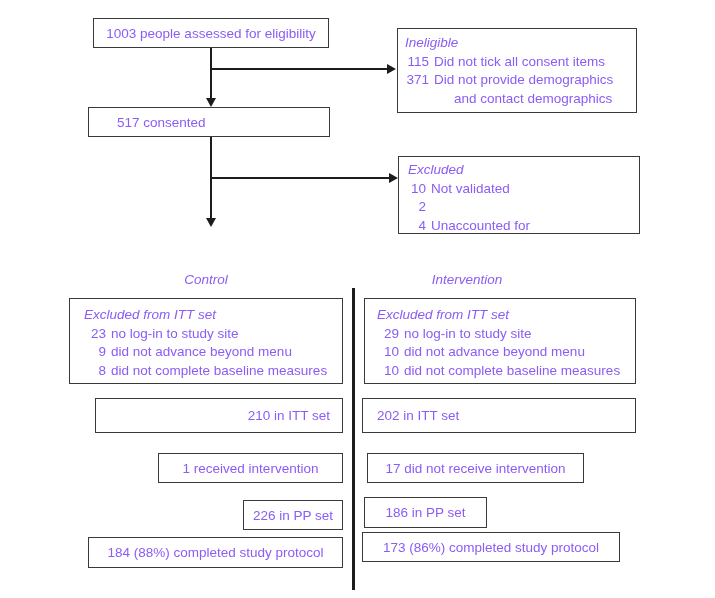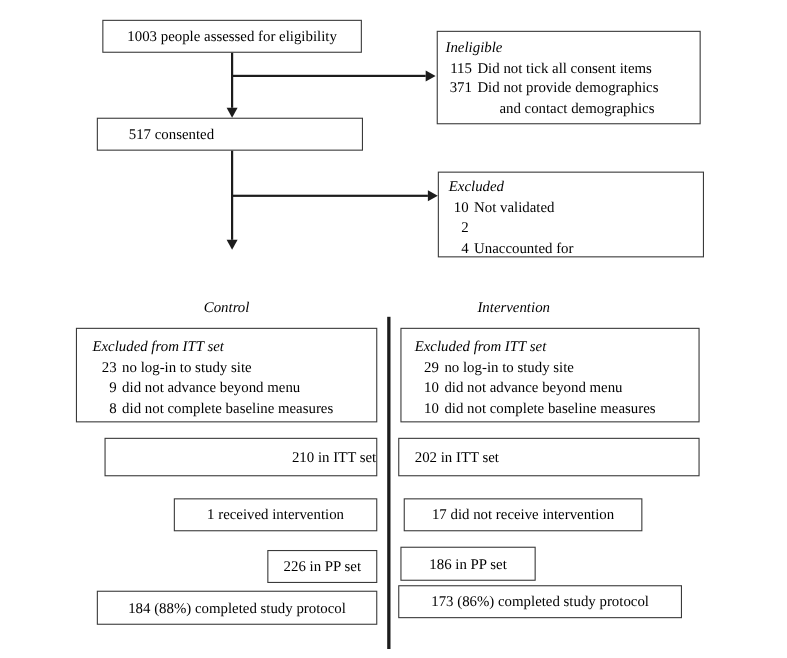--- a/index.html
+++ b/index.html
@@ -1,19 +1,19 @@
 <!DOCTYPE html>
 <html><head>
 <meta charset="utf-8">
 <style>
   html,body { margin:0; padding:0; background:#ffffff; }
   #canvas {
     position:relative; width:715px; height:598px; background:#ffffff;
-    font-family:Liberation Serif, serif;
-    color:#000000; font-size:13.5px; overflow:hidden;
+    font-family:Liberation Sans, sans-serif;
+    color:#8b5cf6; font-size:13.5px; overflow:hidden;
   }
   .box {
     position:absolute; box-sizing:border-box; background:#ffffff;
     border:1.8px solid #3a3a3a;
   }
   .c  { display:flex; align-items:center; justify-content:center; text-align:center; }
   .l  { display:flex; align-items:center; justify-content:flex-start; }
   .r  { display:flex; align-items:center; justify-content:flex-end; }
   .note { line-height:18.5px; }
   .title { font-style:italic; }
@@ -101,21 +101,21 @@
     <div class="row">
       <span class="num">9</span>
       <span>did not advance beyond menu</span>
     </div>
     <div class="row">
       <span class="num">8</span>
       <span>did not complete baseline measures</span>
     </div>
   </div>
 
-  <div class="box r" style="left:95px; top:398px; width:248px; height:35px; ">210 in ITT set</div>
+  <div class="box r" style="left:95px; top:398px; width:248px; height:35px; padding-right:12px;">210 in ITT set</div>
 
   <div class="box c" style="left:158px; top:453px; width:185px; height:30px;">1 received intervention</div>
 
   <div class="box c" style="left:243px; top:500px; width:100px; height:30px;">226 in PP set</div>
 
   <div class="box c" style="left:88px; top:537px; width:255px; height:31px;">184 (88%) completed study protocol</div>
 
   <div class="box note num-w22" style="left:364px; top:298px; width:272px; height:86px; padding:7px 4px 0 12px;">
     <div class="title">Excluded from ITT set</div>
     <div class="row">

